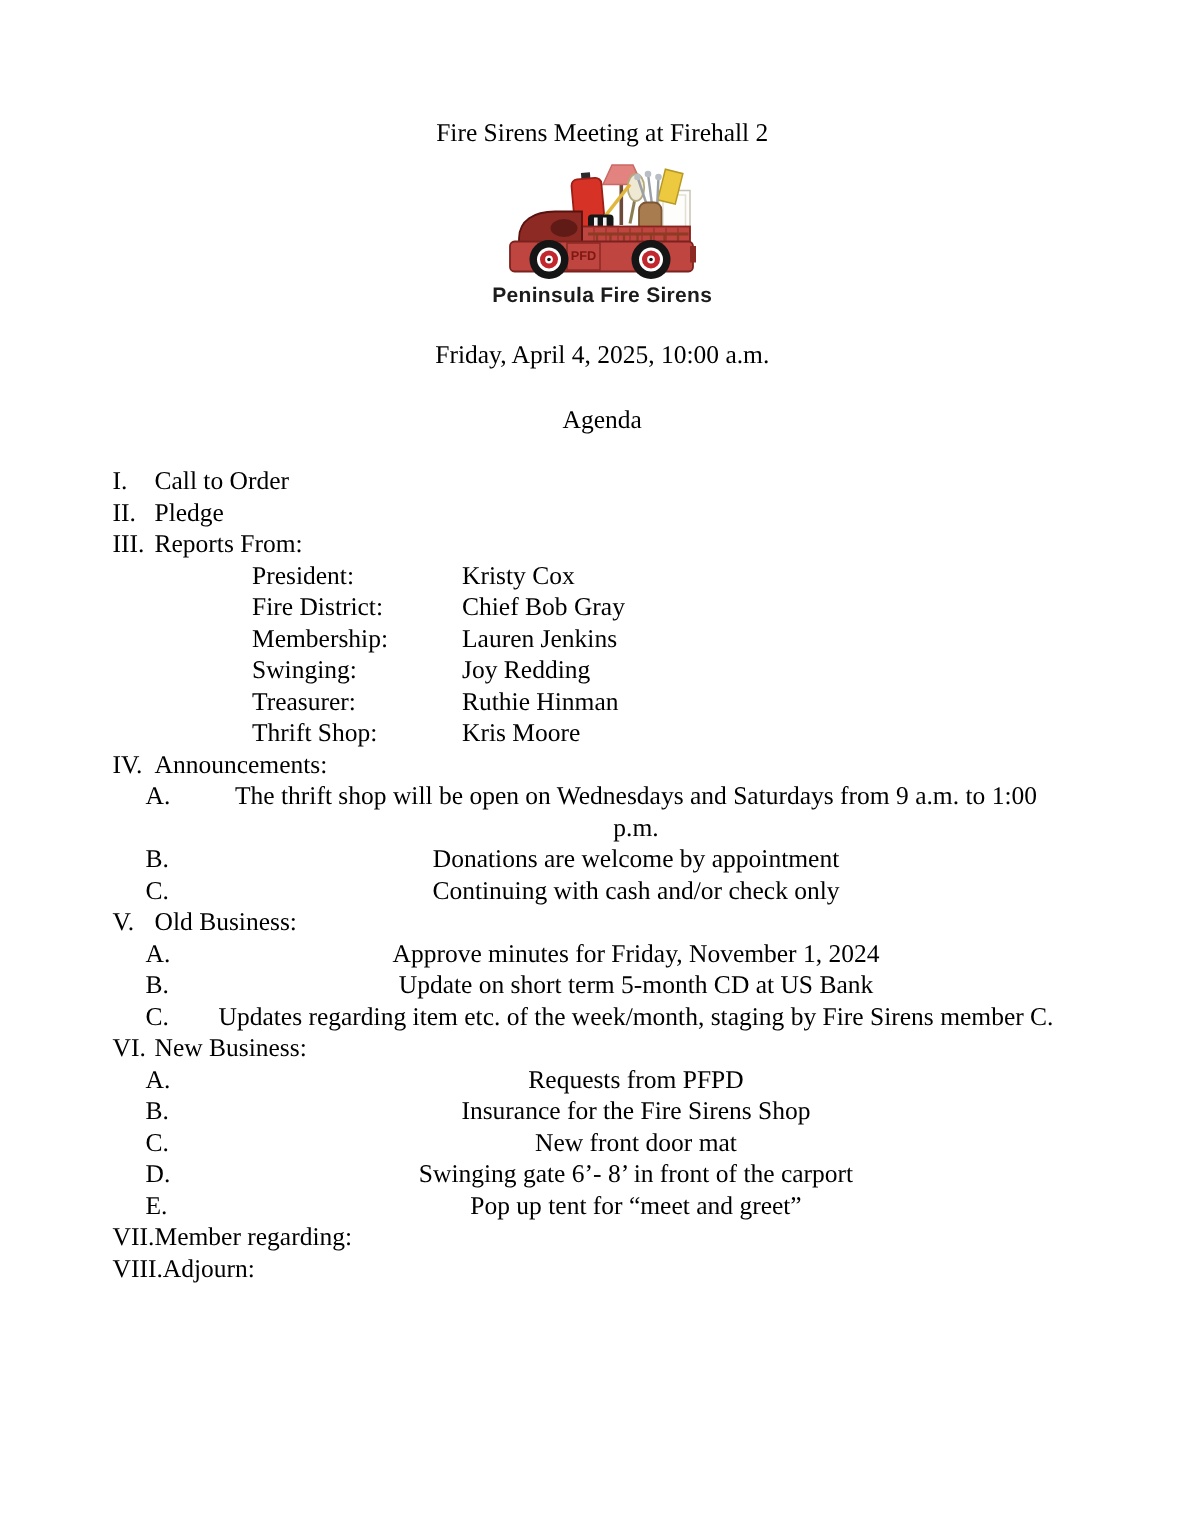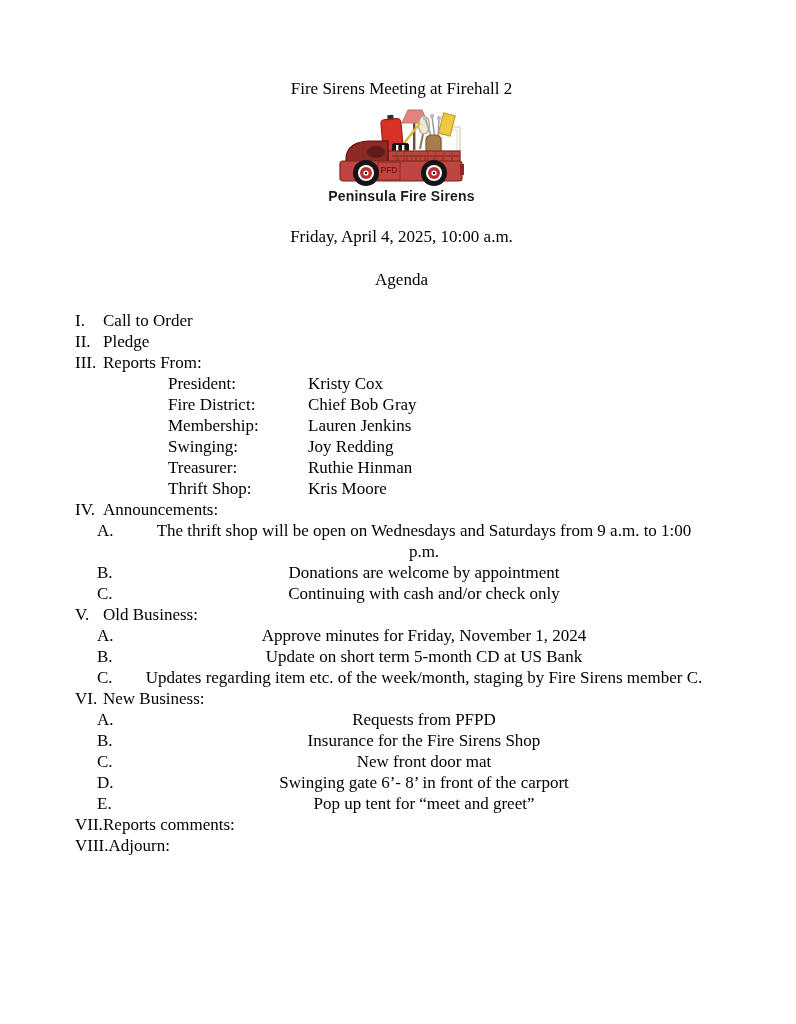--- a/index.html
+++ b/index.html
@@ -268,21 +268,21 @@
     </div>
     <div class="l2">
       <span class="letter">E.</span>
       <span class="ltext">
           <span>Pop up tent for “meet and greet”</span>
         </span>
     </div>
 
     <div class="l1">
       <span class="num">VII.</span>
-      <span>Reports comments:</span>
+      <span>Member regarding:</span>
     </div>
     <div class="l1">
       <span class="num">VIII.</span>
       <span>Adjourn:</span>
     </div>
   </div>
 
 
 </div>
 

